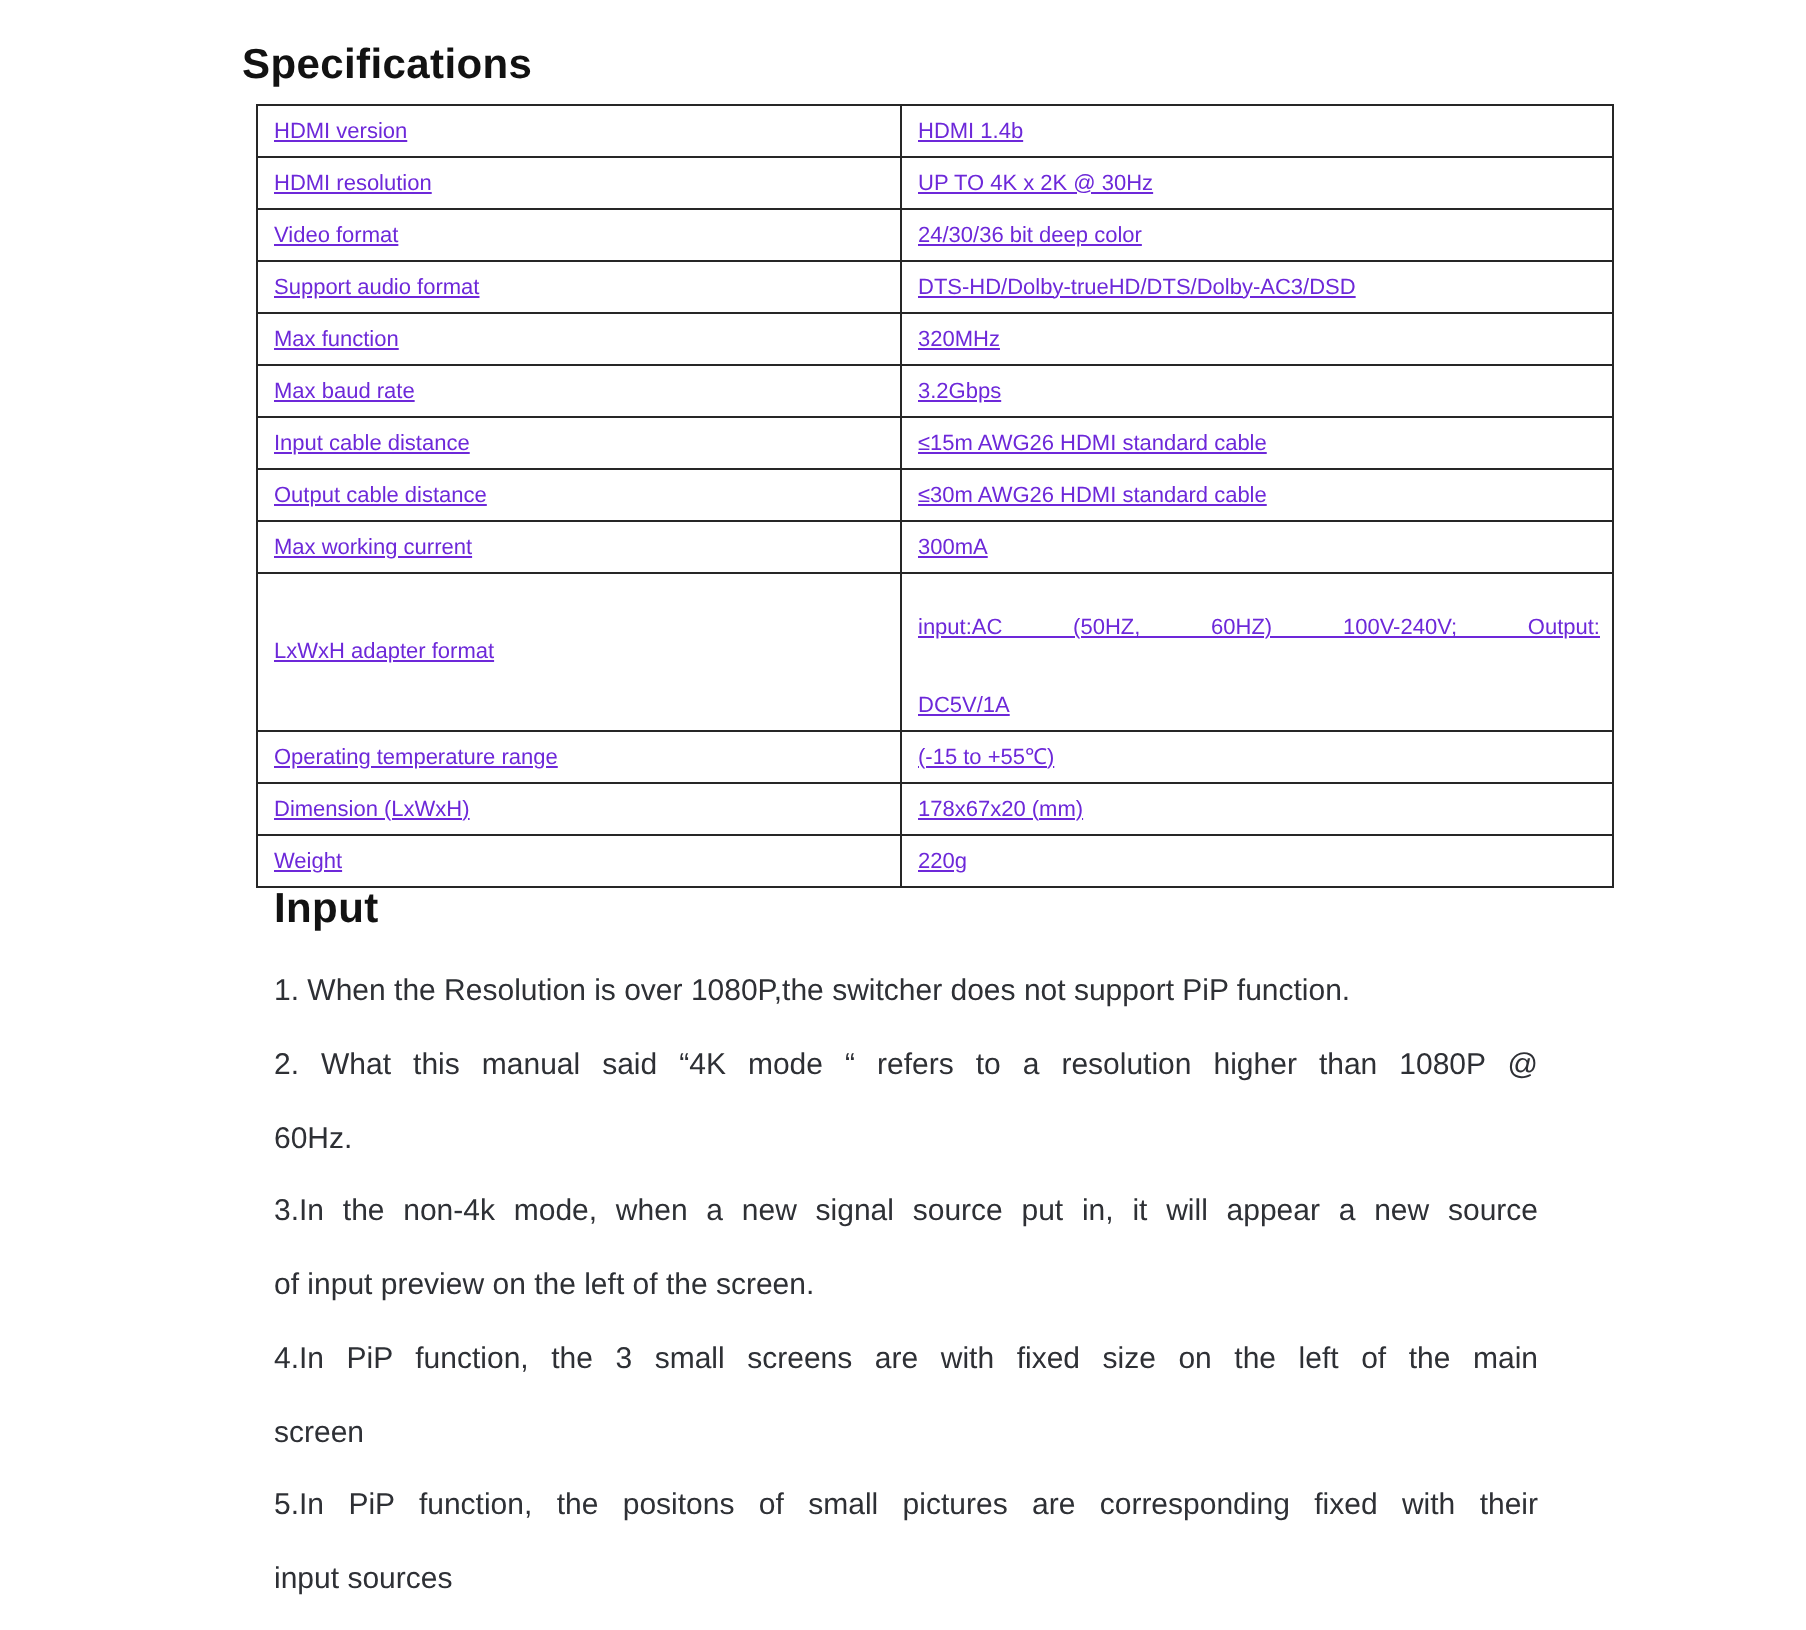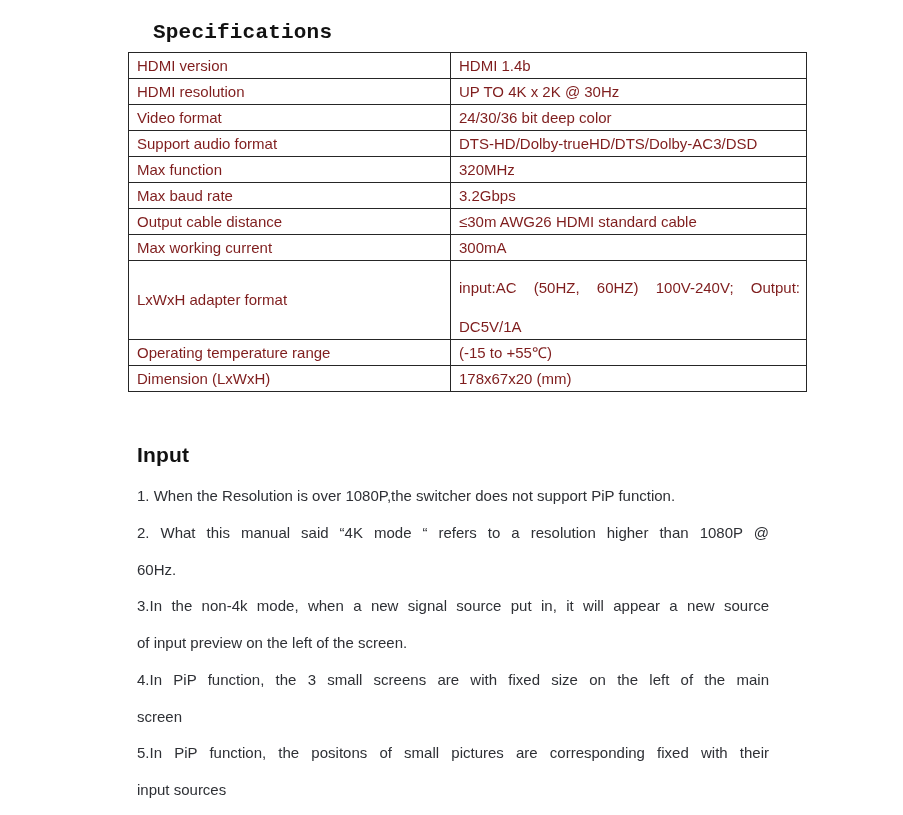--- a/index.html
+++ b/index.html
@@ -19,32 +19,33 @@
     overflow: hidden;
   }
   .section-title {
     position: absolute;
     margin: 0;
     font-size: 21px;
     font-weight: 700;
     color: #121212;
     letter-spacing: 0.2px;
   }
-  .specs-title { left: 153px; top: 21px; font-family: Liberation Mono, monospace; }
+  .specs-title { left: 121px; top: 21px; }
   .notes-title { left: 137px; top: 443px; }
 
   table.specs-table {
     position: absolute;
     left: 128px;
     top: 52px;
     width: 650px;
     border-collapse: collapse;
     table-layout: fixed;
-    font-size: 15px;
-    color: #7f1d1d;
+    font-size: 11px;
+    color: #6d28d9;
+    text-decoration: underline;
   }
   table.specs-table td {
     border: 1.5px solid #262626;
     height: 25px;
     padding: 0 6px 0 8px;
     vertical-align: middle;
     line-height: 18px;
     white-space: nowrap;
     overflow: hidden;
   }
@@ -95,20 +96,24 @@
       </tr>
       <tr>
         <td class="label-cell">Max function</td>
         <td class="value-cell">320MHz</td>
       </tr>
       <tr>
         <td class="label-cell">Max baud rate</td>
         <td class="value-cell">3.2Gbps</td>
       </tr>
       <tr>
+        <td class="label-cell">Input cable distance</td>
+        <td class="value-cell">≤15m AWG26 HDMI standard cable</td>
+      </tr>
+      <tr>
         <td class="label-cell">Output cable distance</td>
         <td class="value-cell">≤30m AWG26 HDMI standard cable</td>
       </tr>
       <tr>
         <td class="label-cell">Max working current</td>
         <td class="value-cell">300mA</td>
       </tr>
       <tr class="tall-row">
         <td class="label-cell">LxWxH adapter format</td>
         <td class="value-cell">
@@ -116,20 +121,24 @@
           <span class="vline">DC5V/1A</span>
         </td>
       </tr>
       <tr>
         <td class="label-cell">Operating temperature range</td>
         <td class="value-cell">(-15 to +55℃)</td>
       </tr>
       <tr>
         <td class="label-cell">Dimension (LxWxH)</td>
         <td class="value-cell">178x67x20 (mm)</td>
+      </tr>
+      <tr>
+        <td class="label-cell">Weight</td>
+        <td class="value-cell">220g</td>
       </tr>
     </tbody>
   </table>
 
   <h1 class="section-title notes-title">Input</h1>
 
   <div class="notes">
     <p class="note">
       <span class="nline">1. When the Resolution is over 1080P,the switcher does not support PiP function.</span>
     </p>

